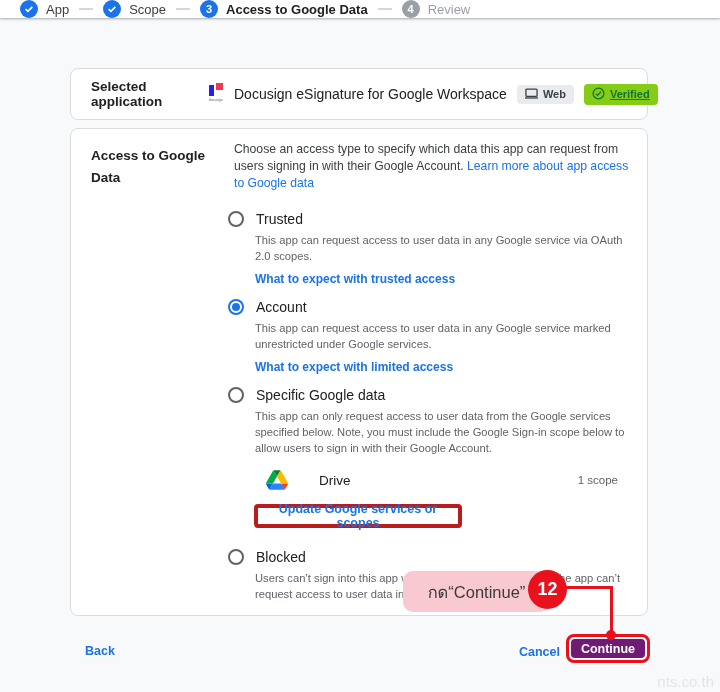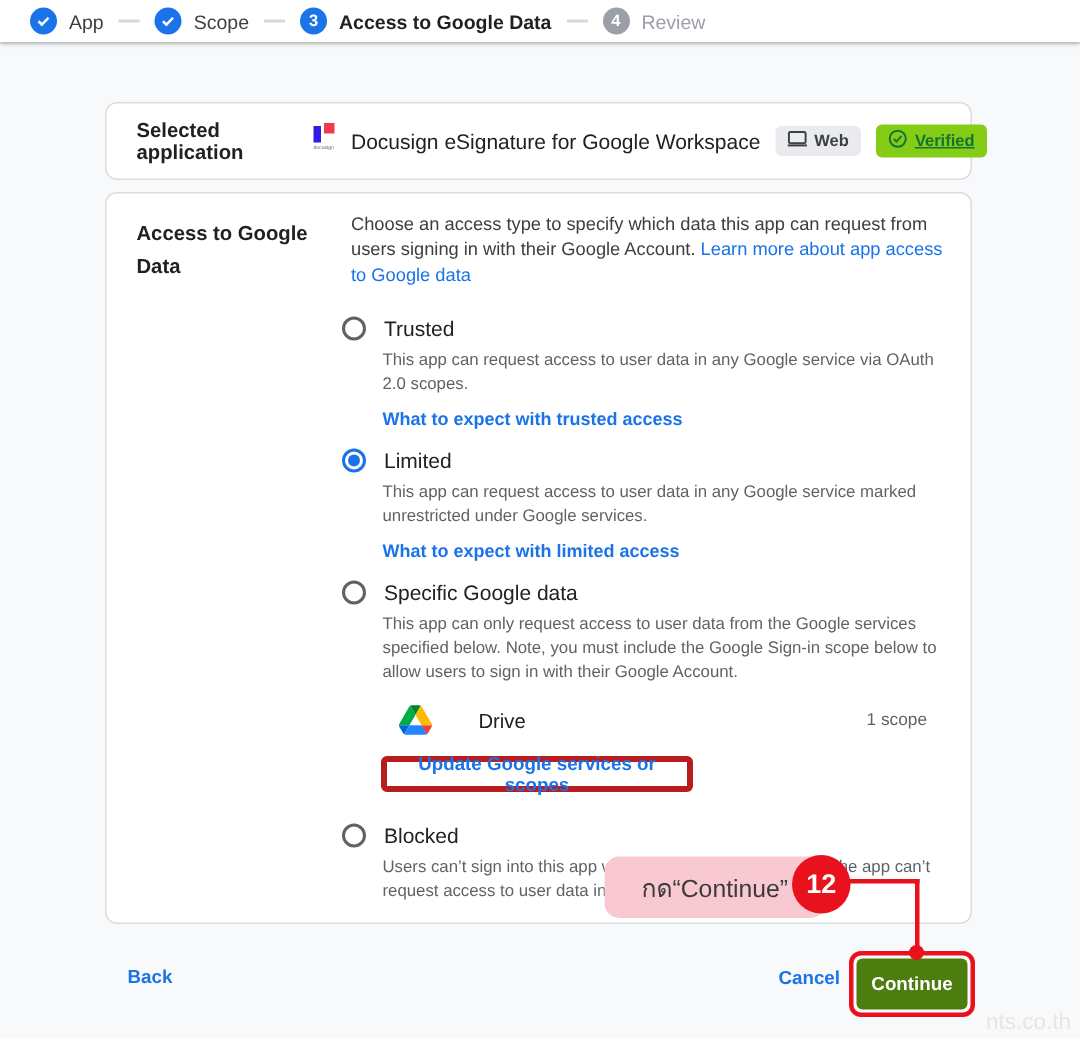--- a/index.html
+++ b/index.html
@@ -5,21 +5,21 @@
   html,body { margin:0; padding:0; }
   body {
     width:720px; height:692px; position:relative; overflow:hidden;
     background:#f8f9fa;
     font-family:"Liberation Sans","DejaVu Sans",sans-serif;
     color:#202124;
   }
 
   
   .topbar {
-    position:absolute; top:0; left:0; right:0; height:28px; background:#fff;
+    position:absolute; top:0; left:0; right:0; height:18px; background:#fff;
     box-shadow:0 1px 2px rgba(60,64,67,.3),0 1px 3px rgba(60,64,67,.15);
     display:flex; align-items:center; padding-left:20px; z-index:3;
   }
   .step { display:flex; align-items:center; gap:8px; }
   .step-circle {
     width:18px; height:18px; border-radius:50%; background:#1a73e8; color:#fff;
     display:flex; align-items:center; justify-content:center;
     font-size:11px; font-weight:bold; flex:none;
   }
   .step-circle.gray { background:#9aa0a6; }
@@ -102,21 +102,21 @@
   }
   .footer-cancel {
     position:absolute; left:519px; top:645px;
     font-size:12.5px; font-weight:bold; color:#1a73e8; cursor:pointer; z-index:2;
   }
   .continue-wrap {
     position:absolute; left:566px; top:634px; z-index:4;
     border:3px solid #e8111c; border-radius:8px; padding:2px;
   }
   .continue-btn {
-    width:74px; height:34px; background:#4d7c0f; border:none; border-radius:4px;
+    width:74px; height:19px; background:#701a75; border:none; border-radius:4px;
     color:#fff; font-size:12.5px; font-weight:bold;
     display:flex; align-items:center; justify-content:center; cursor:pointer;
     font-family:inherit;
   }
 
   
   .ann-box {
     position:absolute; left:403px; top:571px; width:147px; height:41px;
     background:#f9c9d2; border-radius:10px; z-index:5;
     display:flex; align-items:center; justify-content:center;
@@ -218,21 +218,21 @@
         <span class="radio"></span>
         <span class="option-title">Trusted</span>
       </div>
       <div class="option-desc">This app can request access to user data in any Google service via OAuth 2.0 scopes.</div>
       <div class="option-link">What to expect with trusted access</div>
     </div>
 
     <div class="option opt-m12">
       <div class="option-head">
         <span class="radio selected"></span>
-        <span class="option-title">Limited</span>
+        <span class="option-title">Account</span>
       </div>
       <div class="option-desc">This app can request access to user data in any Google service marked unrestricted under Google services.</div>
       <div class="option-link">What to expect with limited access</div>
     </div>
 
     <div class="option opt-m12">
       <div class="option-head">
         <span class="radio"></span>
         <span class="option-title">Specific Google data</span>
       </div>

